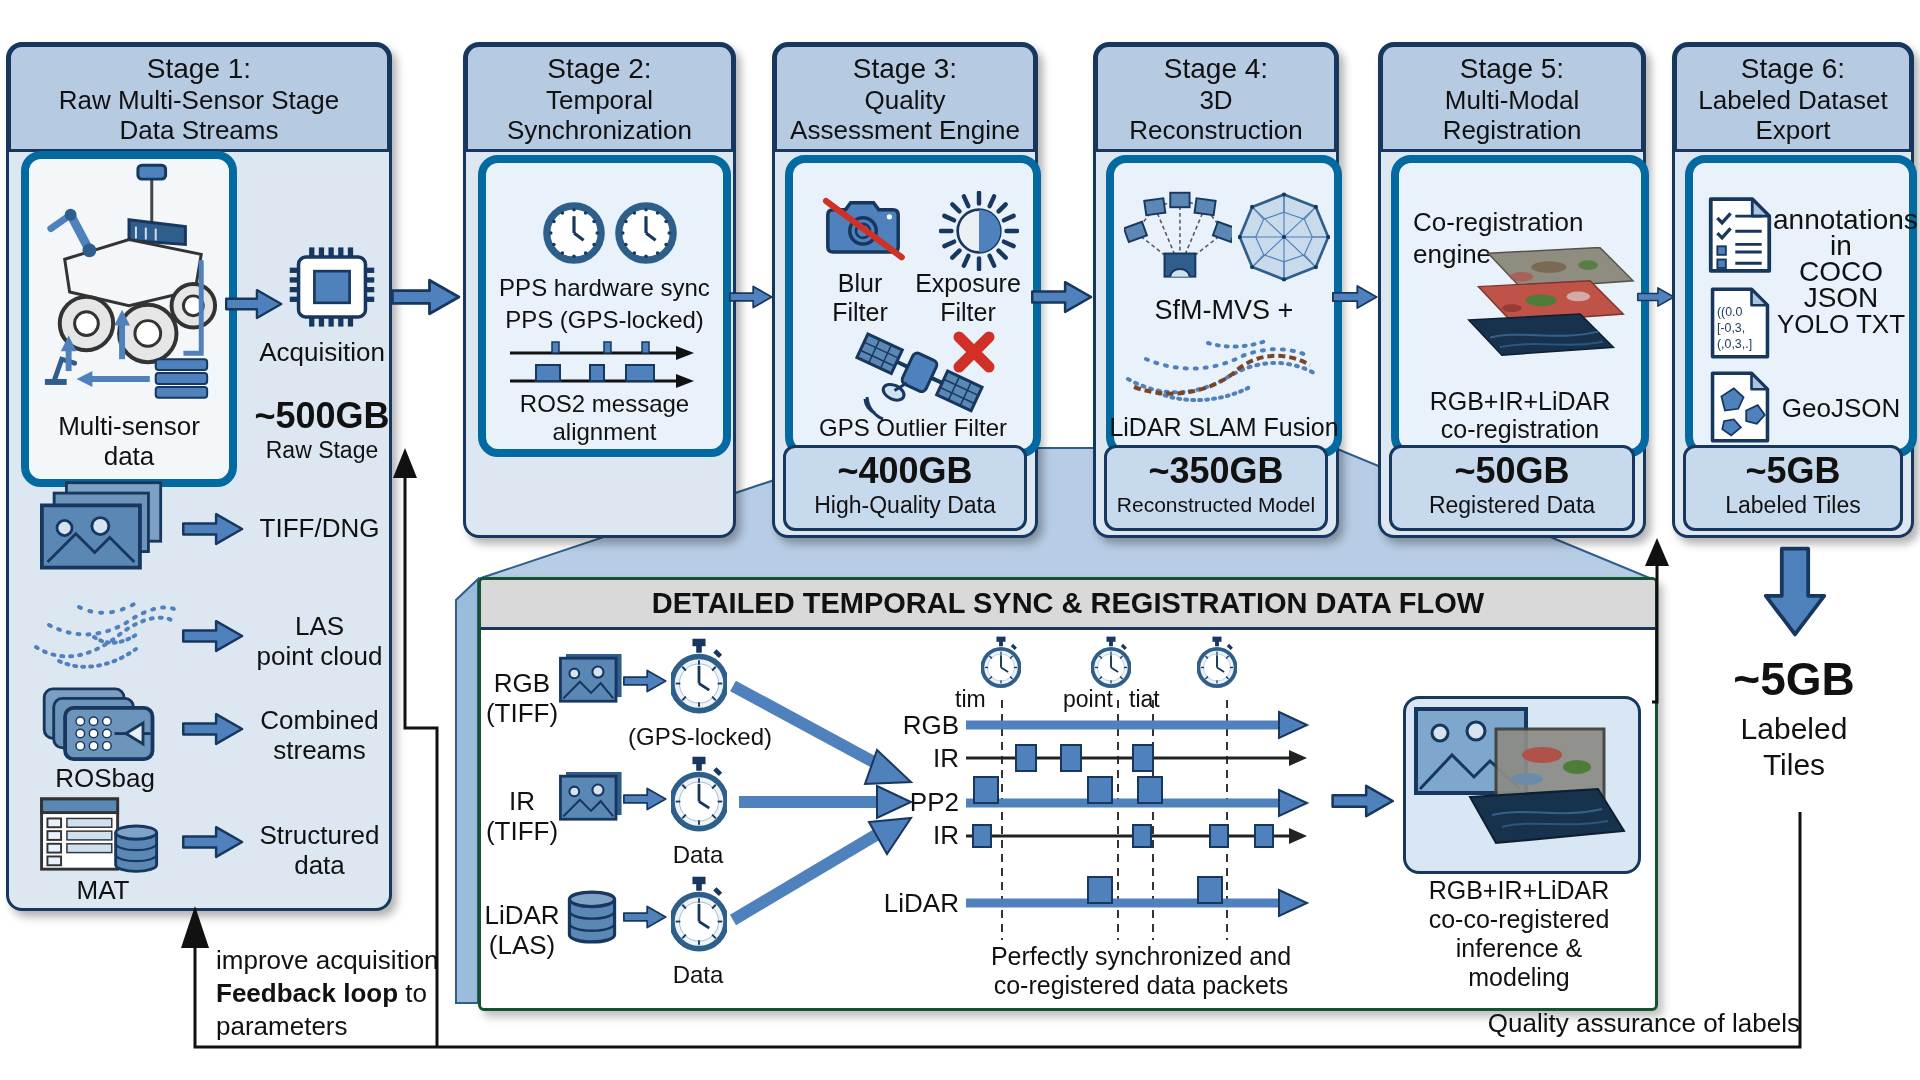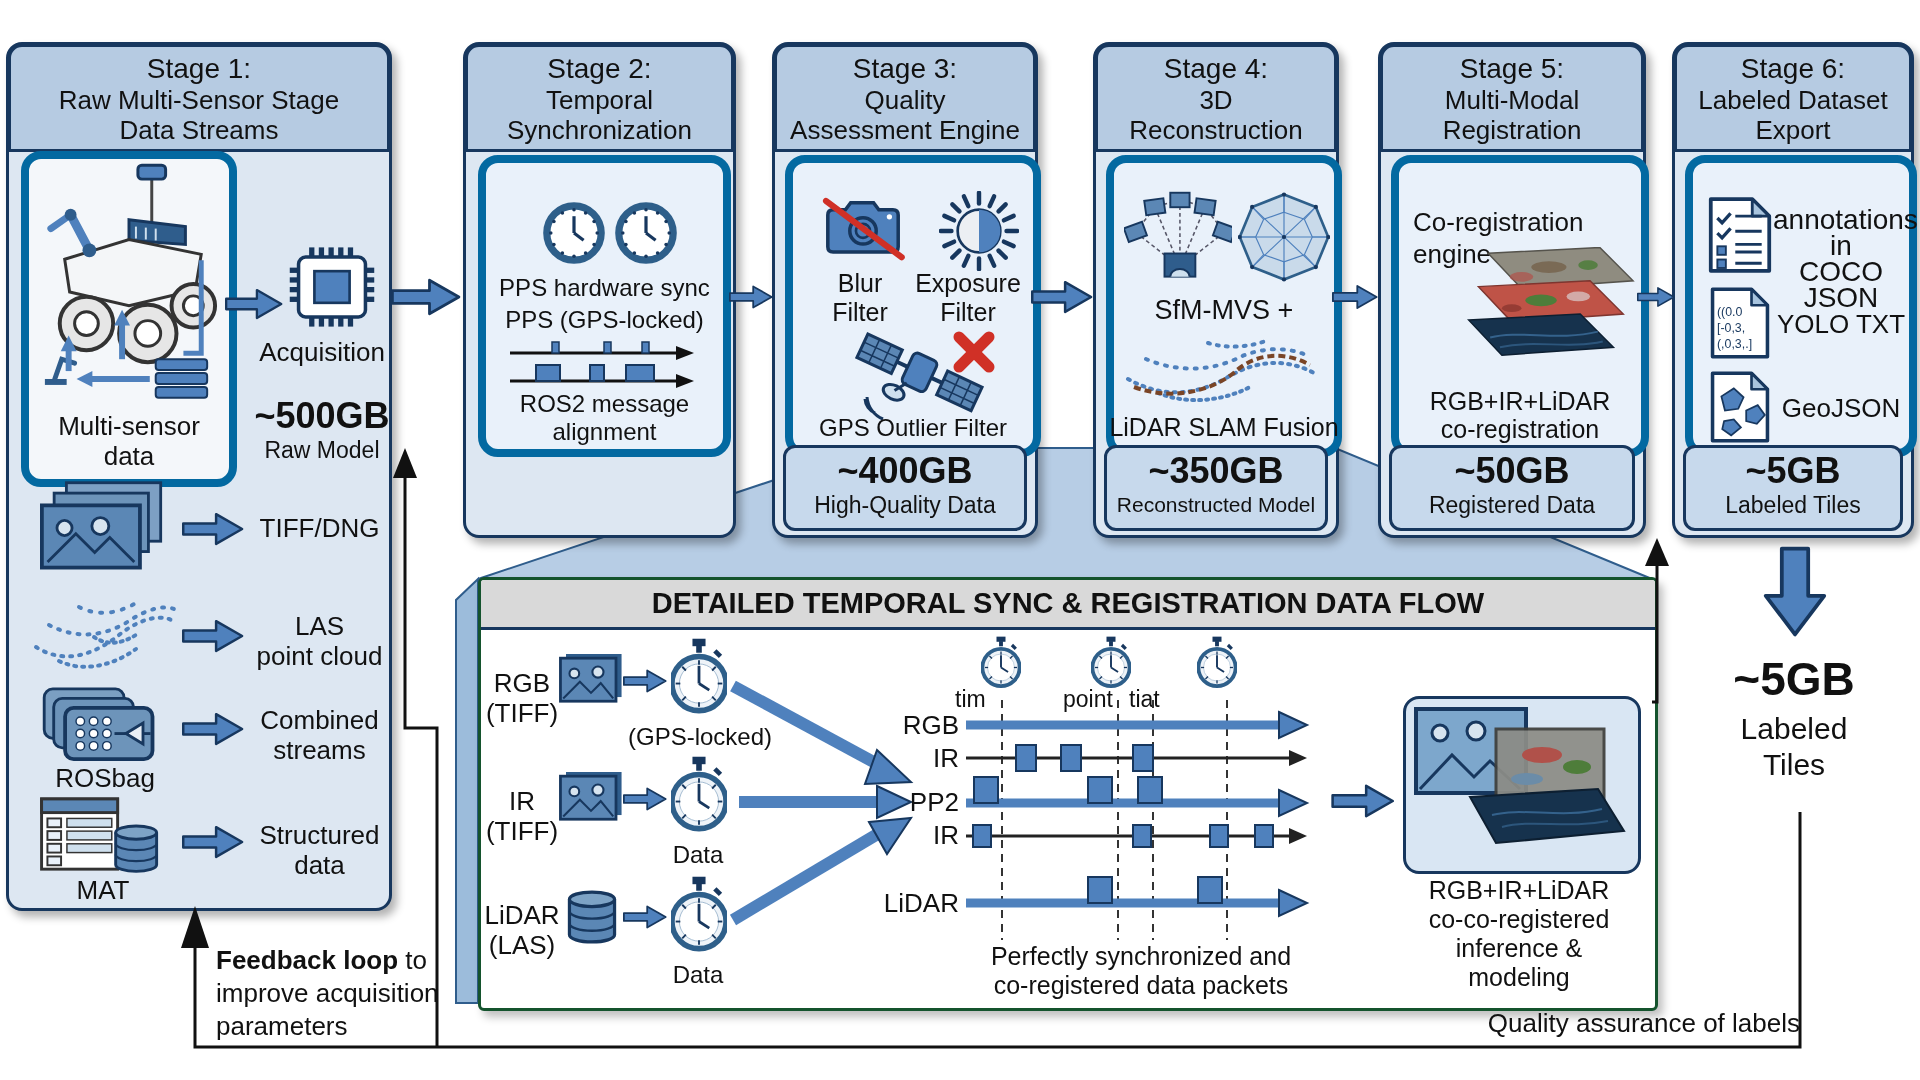--- a/index.html
+++ b/index.html
@@ -170,21 +170,21 @@
       <rect x="88" y="24" width="10" height="6"></rect>
           <rect x="88" y="35" width="10" height="6"></rect>
           <rect x="88" y="46" width="10" height="6"></rect>
           <rect x="88" y="57" width="10" height="6"></rect>
     </g>
     <rect x="12" y="12" width="76" height="68" rx="8" fill="#fff" stroke="#17375e" stroke-width="4"></rect>
     <rect x="30" y="28" width="40" height="36" fill="#4f81bd" stroke="#17375e" stroke-width="3"></rect>
   </svg>
   <div class="abs ctr s26" style="left:233px;top:292px;width:160px">Acquisition</div>
   <div class="abs ctr gb" style="left:233px;top:348px;width:160px">~500GB</div>
-  <div class="abs ctr gbl" style="left:233px;top:392px;width:160px">Raw Model</div>
+  <div class="abs ctr gbl" style="left:233px;top:392px;width:160px">Raw Stage</div>
 
   <svg class="abs" style="left:31px;top:436px" width="132" height="94" viewBox="0 0 140 96">
     <rect x="28" y="0" width="100" height="62" fill="#7da0c4" stroke="#17375e" stroke-width="3"></rect>
     <rect x="15" y="11" width="100" height="62" fill="#6d94ba" stroke="#17375e" stroke-width="3"></rect>
     <rect x="2" y="24" width="104" height="66" fill="#5b87b5" stroke="#17375e" stroke-width="4"></rect>
     <circle cx="26" cy="48" r="8" fill="#d7e4ef" stroke="#17375e" stroke-width="3"></circle>
     <circle cx="64" cy="46" r="9" fill="#d7e4ef" stroke="#17375e" stroke-width="3"></circle>
     <path d="M8 84 L38 54 L58 74 L74 58 L100 84" fill="none" stroke="#17375e" stroke-width="3"></path>
   </svg>
   <svg class="abs" style="left:173px;top:465px" width="62" height="38">
@@ -665,19 +665,19 @@
 <svg class="abs" style="left:0;top:0;pointer-events:none" width="1920" height="1080">
   <path d="M195 940 V1047 H1800 V812" fill="none" stroke="#111" stroke-width="3"></path>
   <polygon points="181,948 209,948 195,906" fill="#111"></polygon>
   <path d="M405 470 V728 H437 V1047" fill="none" stroke="#111" stroke-width="3"></path>
   <polygon points="393,478 417,478 405,448" fill="#111"></polygon>
   <path d="M1657 560 V702 H1652" fill="none" stroke="#111" stroke-width="3"></path>
   <polygon points="1645,566 1669,566 1657,538" fill="#111"></polygon>
 </svg>
 
 <div class="abs" style="left:216px;top:944px;width:280px;font-size:26px;line-height:33px">
+  <div>improve acquisition</div>
   <div><span style="font-weight:bold">Feedback loop</span><span> to</span></div>
-  <div>improve acquisition</div>
   <div>parameters</div>
 </div>
 <div class="abs" style="left:1470px;top:1008px;width:330px;font-size:26px;text-align:right">Quality assurance of labels</div>
 
 </div>
 
 </body></html>

